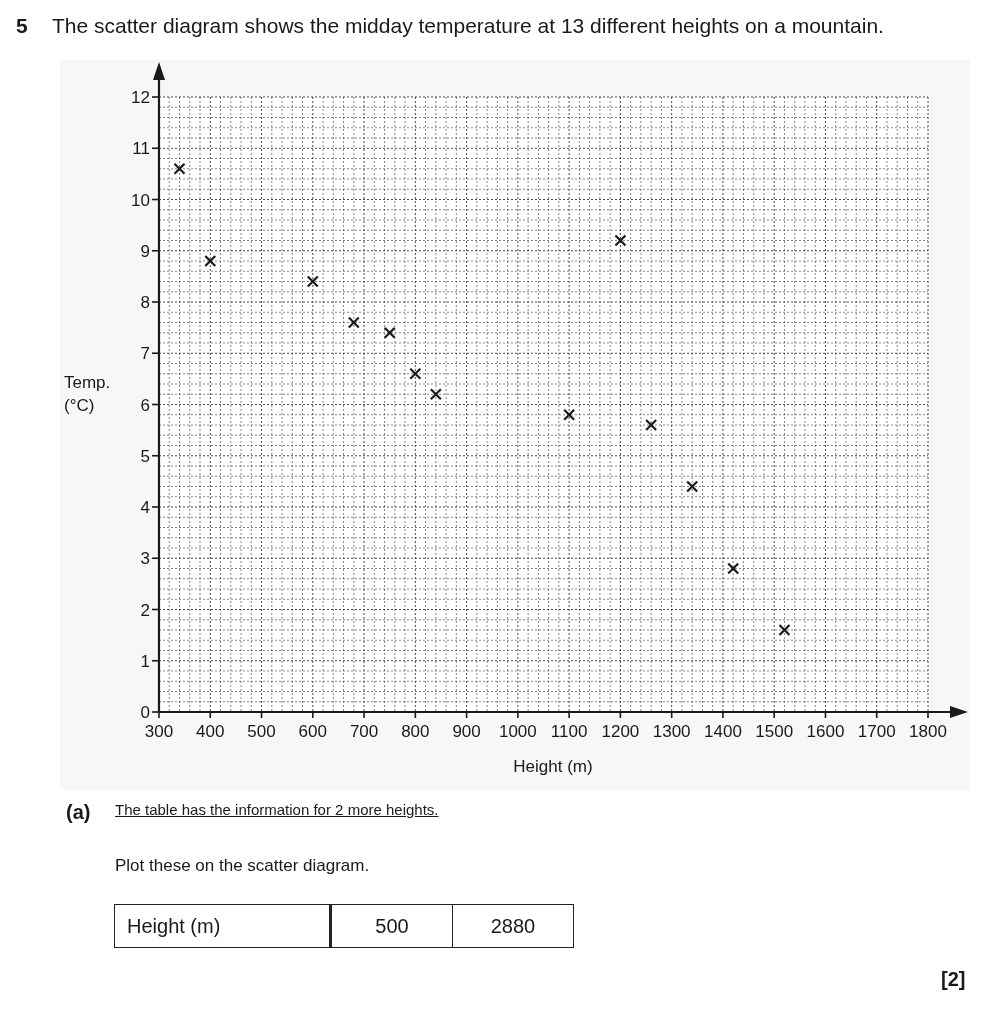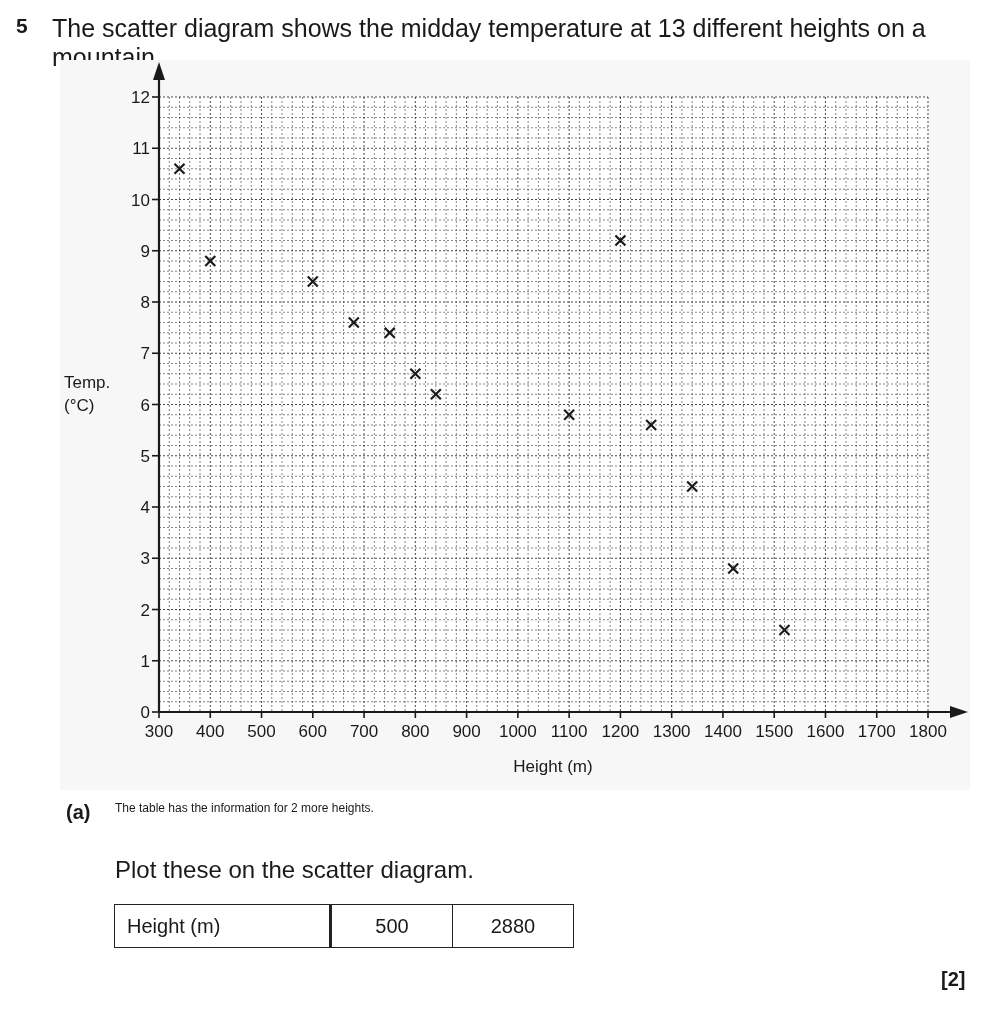--- a/index.html
+++ b/index.html
@@ -1,25 +1,25 @@
 <!DOCTYPE html>
 <html><head>
 <meta charset="utf-8">
 <style>
   html, body { margin: 0; padding: 0; background: #ffffff; }
   body { width: 1000px; height: 1012px; position: relative; font-family: "Liberation Sans", sans-serif; color: #1a1a1a; overflow: hidden; }
   .qnum { position: absolute; left: 16px; top: 14px; font-size: 21px; font-weight: bold; }
-  .qtext { position: absolute; left: 52px; top: 14px; font-size: 25px; }
+  .qtext { position: absolute; left: 52px; top: 14px; font-size: 21px; }
   .chart-bg { position: absolute; left: 60px; top: 60px; width: 910px; height: 730px; background: #f7f7f7; }
   svg.chart { position: absolute; left: 0; top: 0; }
   .tick-label { font-family: "Liberation Sans", sans-serif; font-size: 17px; fill: #1a1a1a; }
   .axis-title { font-family: "Liberation Sans", sans-serif; font-size: 17px; fill: #1a1a1a; }
   .part-a-label { position: absolute; left: 66px; top: 801px; font-size: 20px; font-weight: bold; }
-  .part-a-text { position: absolute; left: 115px; top: 801px; font-size: 12px; }
-  .part-a-instr { position: absolute; left: 115px; top: 856px; font-size: 24px; }
+  .part-a-text { position: absolute; left: 115px; top: 801px; font-size: 15px; text-decoration: underline; }
+  .part-a-instr { position: absolute; left: 115px; top: 856px; font-size: 17px; }
   table.data-table { position: absolute; left: 114px; top: 904px; border-collapse: collapse; font-size: 20px; }
   table.data-table td { border: 1.5px solid #222; height: 42px; padding: 0 12px; }
   table.data-table td.head { width: 190px; border-right: 3px solid #222; }
   table.data-table td.val { width: 96px; text-align: center; }
   .marks { position: absolute; left: 941px; top: 968px; font-size: 20px; font-weight: bold; }
 </style>
 </head>
 <body>
 
 <div class="qnum">5</div>

